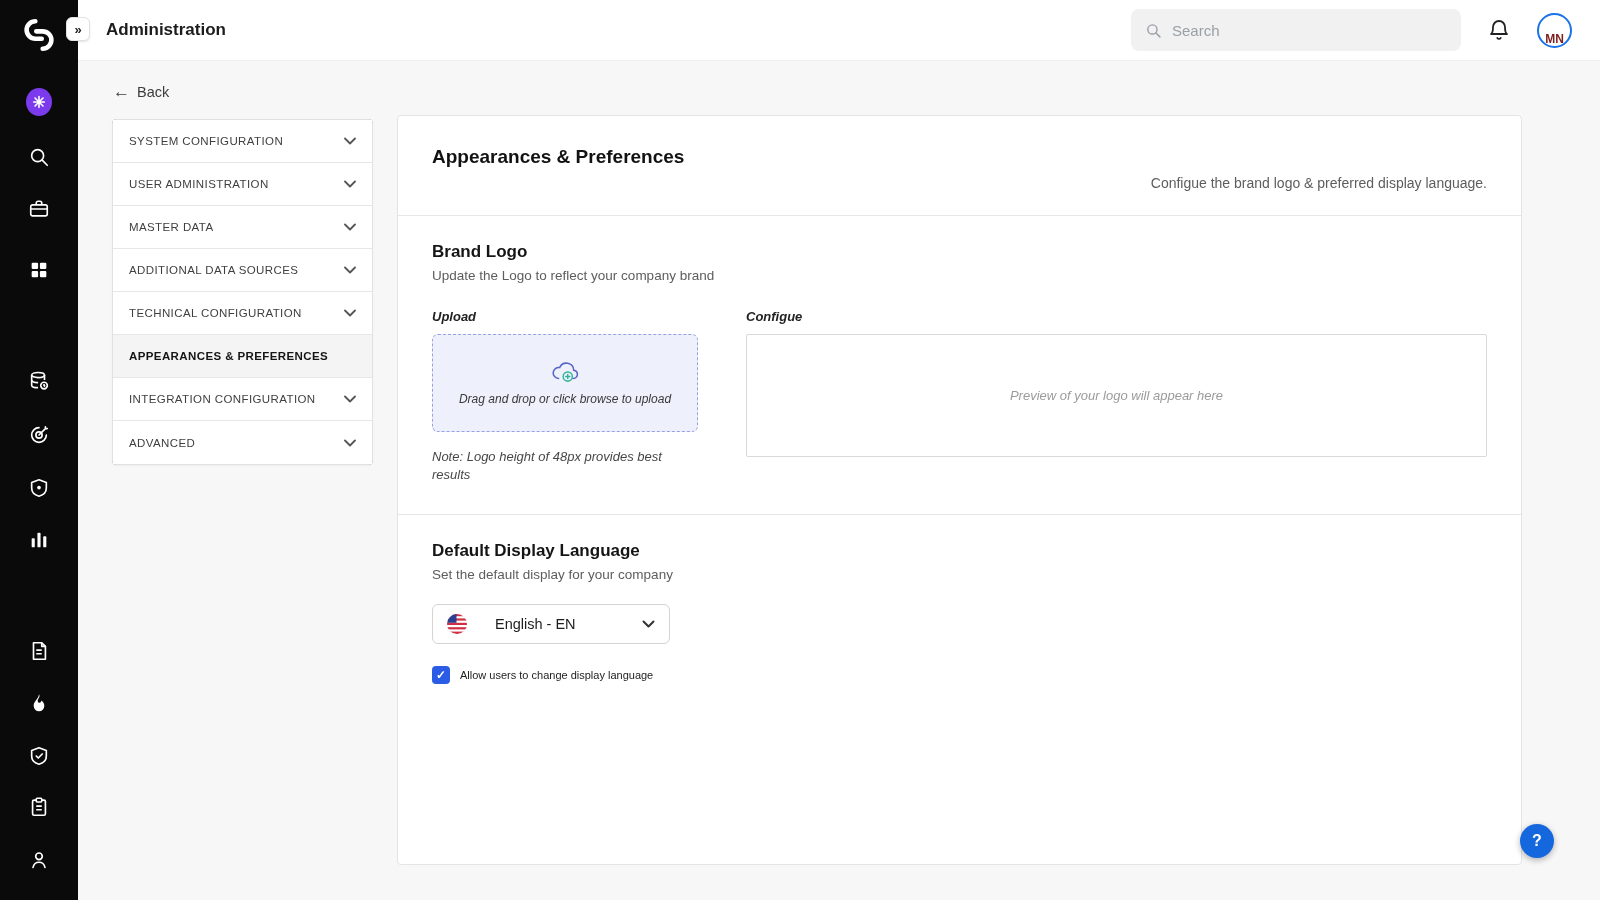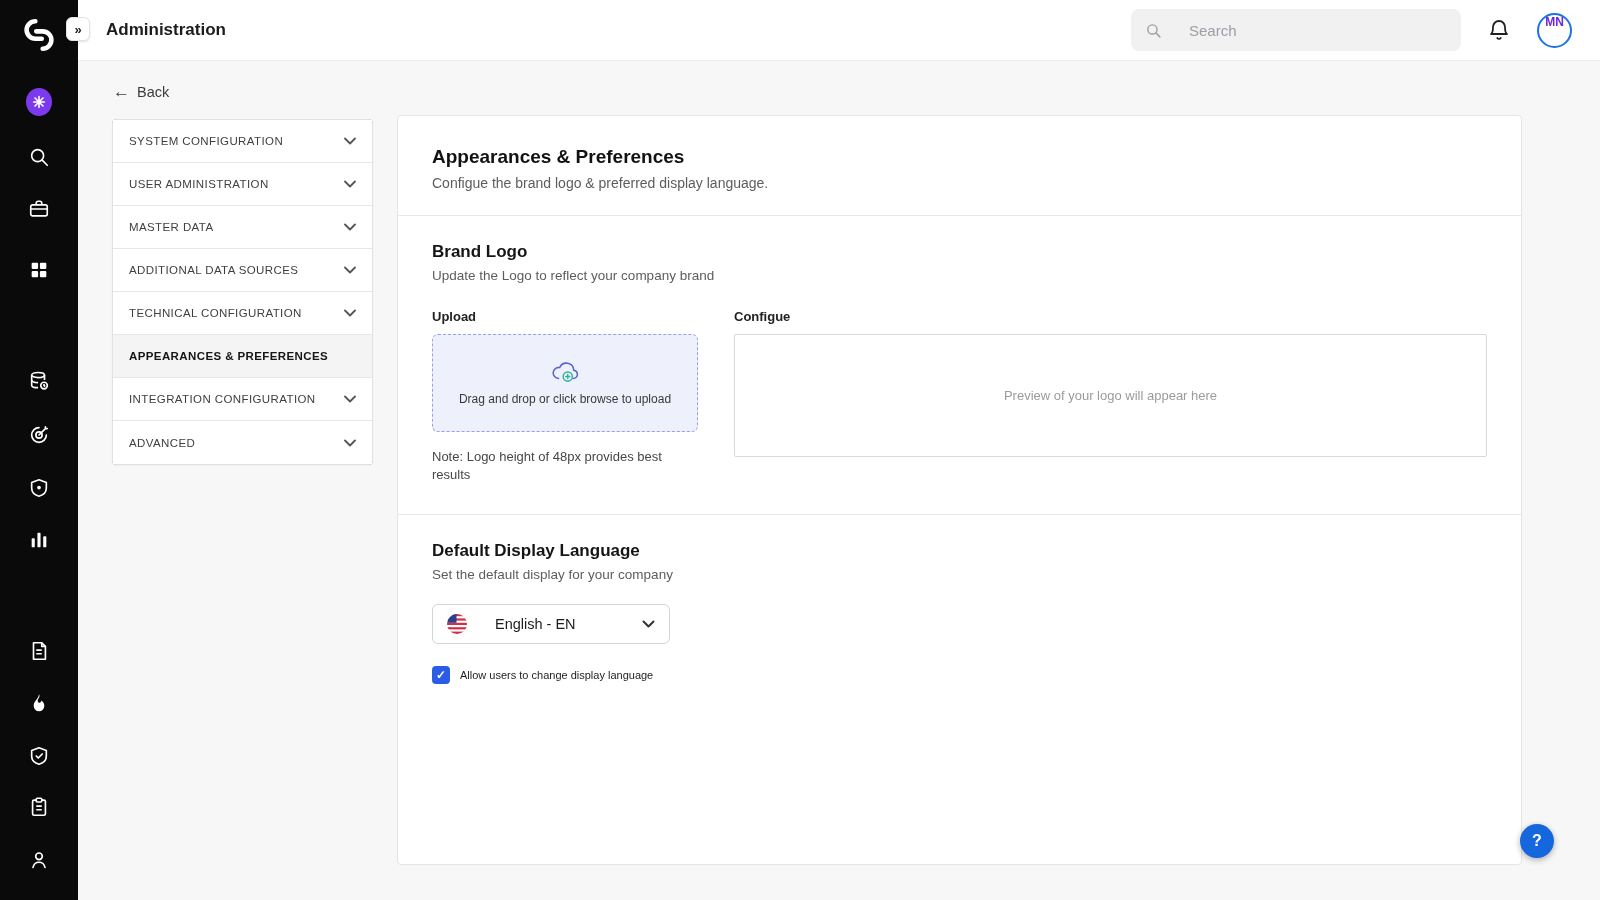--- a/index.html
+++ b/index.html
@@ -42,34 +42,34 @@
   
   .header {
     position:absolute; left:78px; top:0; right:0; height:61px;
     background:#fff; display:flex; align-items:center;
     border-bottom:1px solid #efefef;
   }
   .header-title { font-size:17px; font-weight:700; color:#1c1c1c; margin-left:28px; }
   .header-right { margin-left:auto; display:flex; align-items:center; gap:26px; padding-right:28px; }
   .search-box {
     width:330px; height:42px; background:#f1f1f2; border-radius:8px;
-    display:flex; align-items:center; padding:0 14px; gap:27px;
+    display:flex; align-items:center; padding:0 14px; gap:10px;
   }
   .search-box svg { width:17px; height:17px; flex:none; }
   .search-box input {
     border:none; outline:none; background:transparent; font-size:15px;
     color:#333; width:100%; font-family:"Liberation Sans",sans-serif;
   }
   .search-box input::placeholder { color:#9aa0a6; }
   .bell { width:24px; height:24px; cursor:pointer; }
   .avatar {
     width:35px; height:35px; border-radius:50%;
     border:2px solid #1a73e8; background:#fff;
-    display:flex; align-items:flex-start; justify-content:center;
-    font-size:12px; font-weight:700; color:#6d28d9; cursor:pointer;
+    display:flex; align-items:flex-end; justify-content:center;
+    font-size:12px; font-weight:700; color:#7f1d1d; cursor:pointer;
   }
 
   
   .back-link {
     position:absolute; left:113px; top:83px;
     display:flex; align-items:center; gap:7px;
     font-size:14.5px; color:#3c3c3c; cursor:pointer;
   }
   .back-arrow { font-size:17px; line-height:1; color:#3c3c3c; }
 
@@ -94,28 +94,28 @@
   .chev { width:12px; height:8px; flex:none; margin-left:8px; }
 
   
   .card {
     position:absolute; left:397px; top:115px; width:1125px; height:750px;
     background:#fff; border:1px solid #e4e4e4; border-radius:4px;
     overflow:hidden;
   }
   .card-header { padding:30px 34px 24px; border-bottom:1px solid #e7e7e7; }
   .card-title { font-size:19px; font-weight:700; color:#121212; }
-  .card-sub { font-size:14px; color:#5d5d5d; margin-top:7px; }
+  .card-sub { font-size:14px; color:#5d5d5d; margin-top:7px;text-align:right; }
 
   .section { padding:26px 34px 30px; }
   .section.bordered { border-bottom:1px solid #e7e7e7; }
   .sec-title { font-size:17px; font-weight:700; color:#151515; }
   .sec-sub { font-size:13.5px; color:#5d5d5d; margin-top:6px; }
 
-  .logo-row { display:flex; gap:36px; margin-top:26px; }
+  .logo-row { display:flex; gap:48px; margin-top:26px;font-style:italic; }
   .col-upload { width:266px; flex:none; }
   .col-preview { flex:1; }
   .field-label { font-size:13px; font-weight:700; color:#222; margin-bottom:10px; }
 
   .upload-box {
     height:98px; border:1.5px dashed #98a0e8; background:#eef0fb; border-radius:6px;
     display:flex; flex-direction:column; align-items:center; justify-content:center;
     gap:9px; cursor:pointer; text-align:center;
   }
   .upload-box svg { width:28px; height:22px; }

